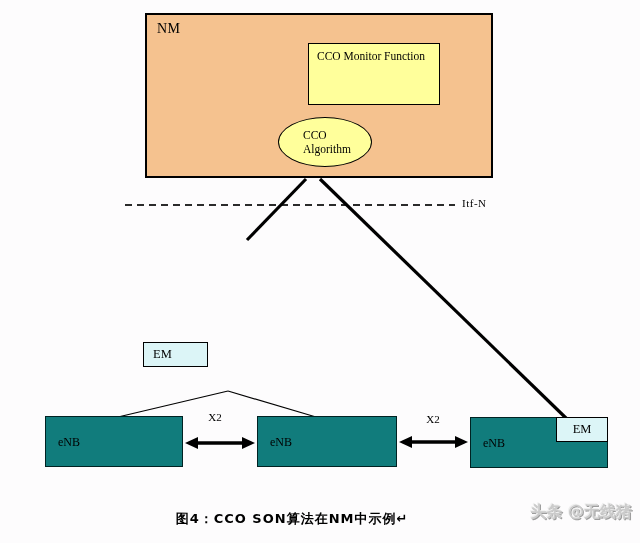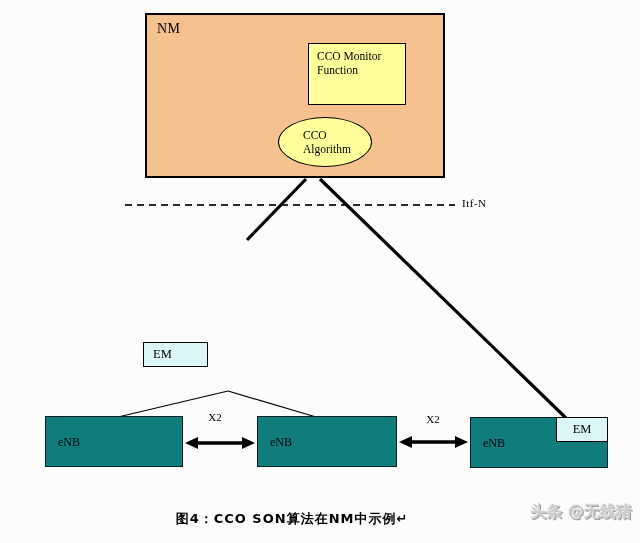--- a/index.html
+++ b/index.html
@@ -6,29 +6,29 @@
   body{
     width:640px;height:543px;position:relative;overflow:hidden;
     background:#fdfcfd;
     font-family:"Liberation Serif", serif;
     color:#000;
   }
   .stage{position:absolute;inset:0;width:640px;height:543px;}
   svg.lines{position:absolute;left:0;top:0;z-index:1;}
   .box{position:absolute;box-sizing:border-box;z-index:2;}
   .nm-box{
-    left:145px;top:13px;width:300px;height:165px;
+    left:145px;top:13px;width:348px;height:165px;
     background:#f5c28f;border:2px solid #000;
   }
   .corner-label{
     position:absolute;left:10px;top:6px;
     font-size:14px;letter-spacing:.5px;
   }
   .cco-monitor-box{
-    left:308px;top:43px;width:98px;height:62px;
+    left:308px;top:43px;width:132px;height:62px;
     background:#ffff9b;border:1.5px solid #000;
     font-size:11.5px;line-height:1.25;
     padding:5px 8px;
   }
   .cco-ellipse{
     left:278px;top:117px;width:94px;height:50px;
     background:#ffff9b;border:1.5px solid #000;border-radius:50%;
     display:flex;flex-direction:column;justify-content:center;
     font-size:11.5px;line-height:1.25;
     padding-left:24px;

